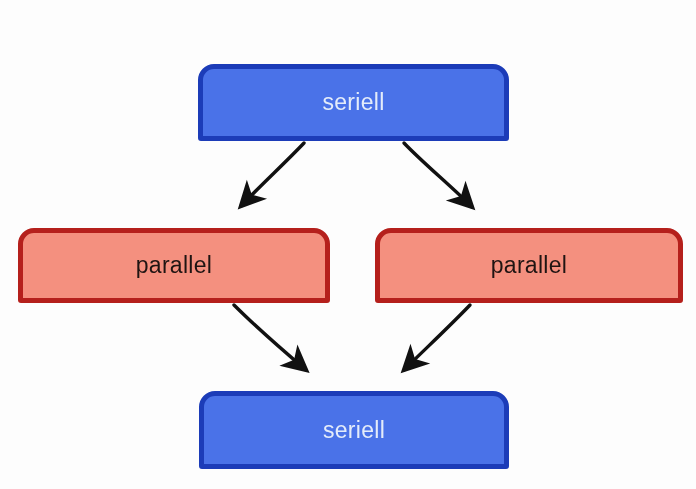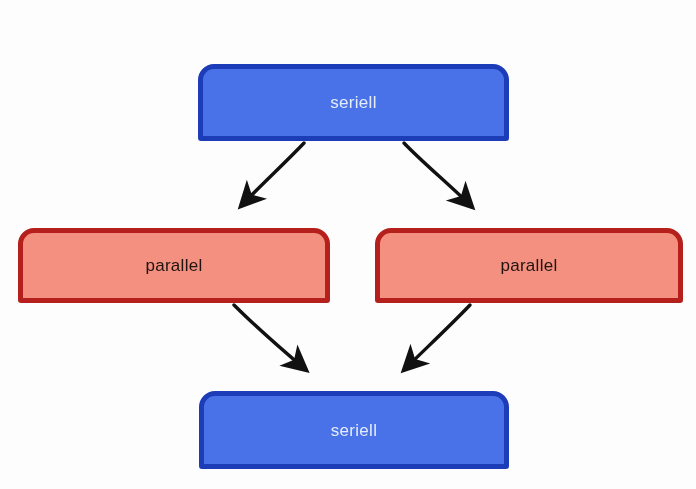--- a/index.html
+++ b/index.html
@@ -32,21 +32,21 @@
     display: flex;
     align-items: center;
     justify-content: center;
     border-style: solid;
     border-top-left-radius: 16px;
     border-top-right-radius: 16px;
     border-bottom-left-radius: 3px;
     border-bottom-right-radius: 3px;
   }
   .node-label {
-    font-size: 17px;
+    font-size: 23px;
     font-weight: 400;
     letter-spacing: 0.3px;
     line-height: 1;
     white-space: nowrap;
   }
   .node.serial {
     background: #4a72e8;
     border-color: #1c3cb8;
     border-width: 5px;
   }

